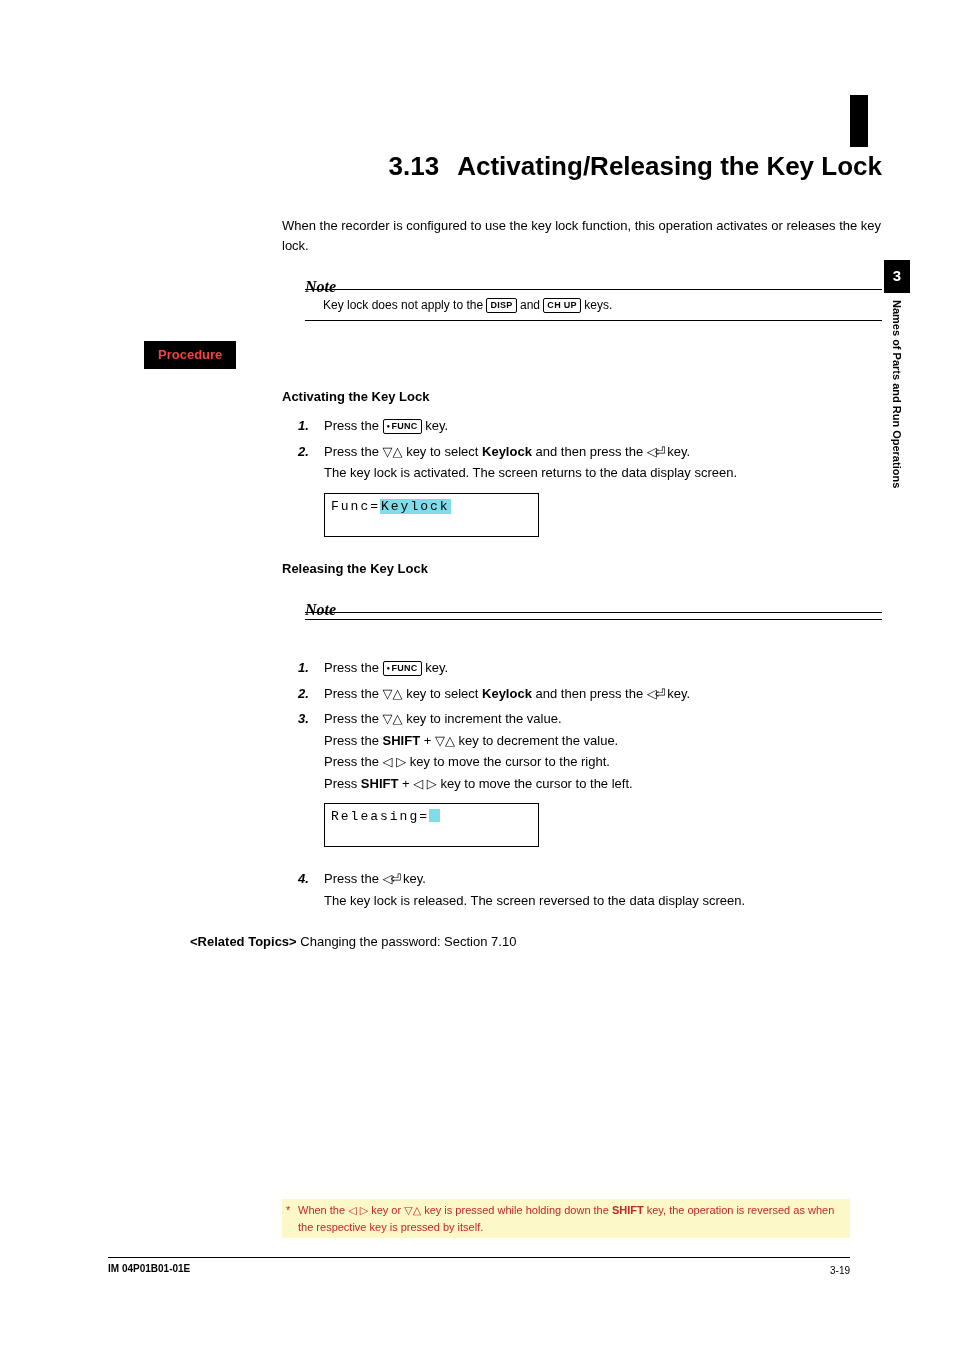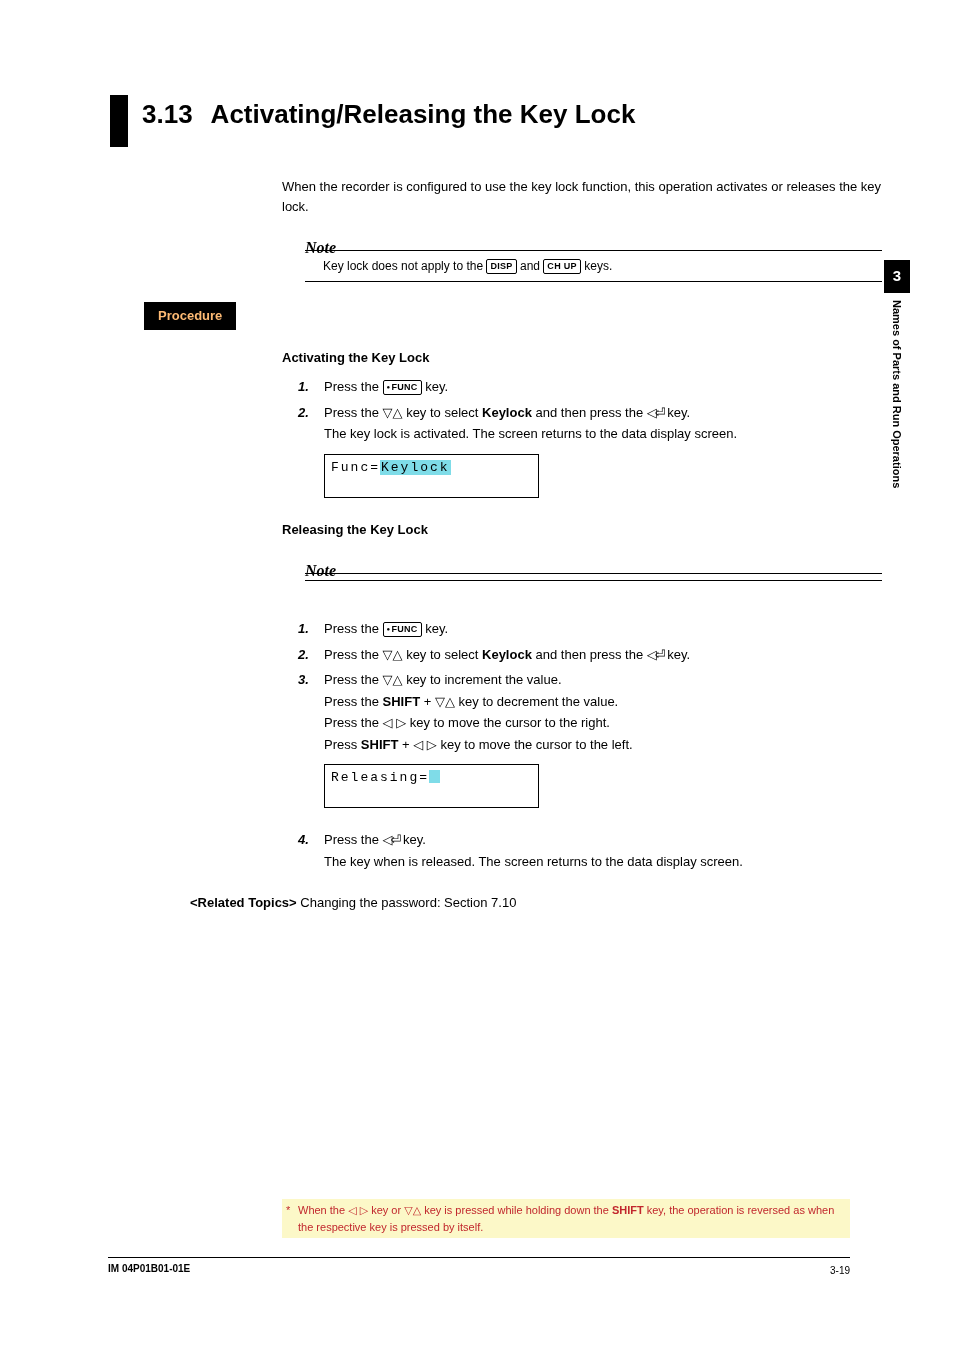--- a/index.html
+++ b/index.html
@@ -13,22 +13,23 @@
     position: relative;
     line-height: 1.5;
   }
   .page {
     padding: 95px 72px 0 110px;
     position: relative;
     height: 100%;
   }
   .section-header {
     display: flex;
-    align-items: flex-start;
+    align-items: flex-end;
     margin-bottom: 30px;
+    flex-direction: column;
   }
   .header-bar {
     width: 18px;
     background: #000;
     margin-right: 14px;
     height: 52px;
   }
   .section-title {
     font-size: 26px;
     font-weight: bold;
@@ -44,21 +45,21 @@
     font-family: 'Times New Roman', serif;
     font-size: 16px;
     display: inline-block;
     padding-right: 6px;
   }
   .note-rule { border: none; border-top: 1.5px solid #000; margin-top: -10px; margin-bottom: 6px; }
   .note-rule2 { border: none; border-top: 1px solid #000; margin-top: 6px; }
   .note-text { font-size: 12px; margin-left: 18px; }
   .procedure-label {
     background: #000;
-    color: #fdba74;
+    color: #ef4444;
     font-weight: bold;
     font-size: 13px;
     padding: 4px 14px;
     display: inline-block;
     margin-left: 34px;
     margin-bottom: 18px;
   }
   .subhead {
     font-weight: bold;
     margin-left: 172px;
@@ -251,21 +252,21 @@
   </div>
   <div class="lcd-box">
     <span>Releasing=</span><span class="cursor-block"></span>
   </div>
 
   <div class="steps">
     <div class="step">
       <div class="step-num">4.</div>
       <div class="step-body">
         <div><span>Press the </span><span class="enter-sym">◁⏎</span><span> key.</span></div>
-        <div>The key when is released. The screen returns to the data display screen.</div>
+        <div>The key lock is released. The screen reversed to the data display screen.</div>
       </div>
     </div>
   </div>
 
   <div style="height:14px"></div>
   <div class="related">
     <b>&lt;Related Topics&gt;</b><span>  Changing the password: Section 7.10</span>
   </div>
 
   <div class="side-tab">3</div>

